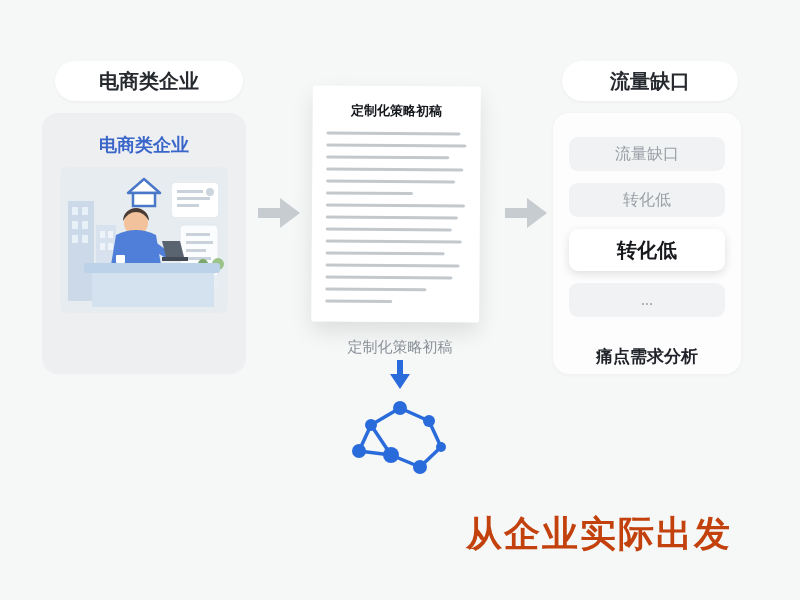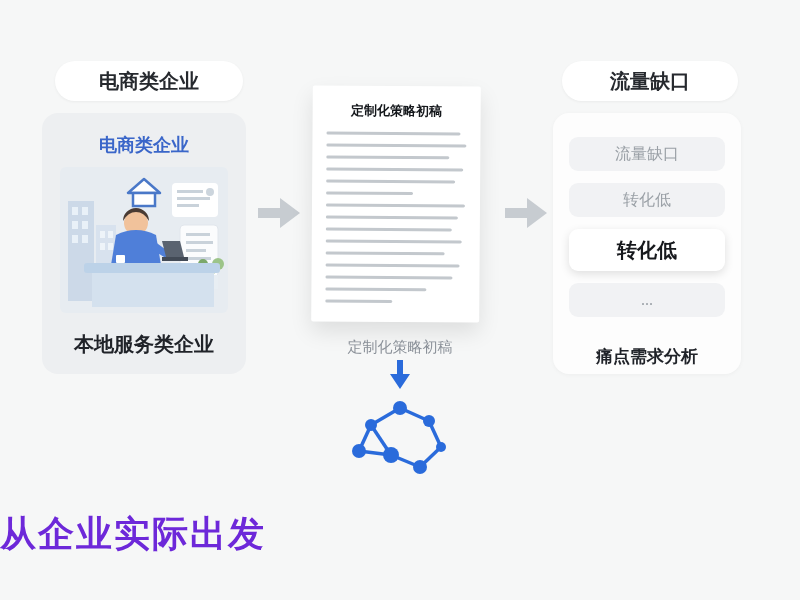--- a/index.html
+++ b/index.html
@@ -29,21 +29,21 @@
        box-shadow:0 10px 22px rgba(0,0,0,0.10);transform:rotate(0.4deg);}
   .doc-title{padding-top:16px;text-align:center;font-weight:bold;font-size:13px;color:#14171b;}
   .doc-lines{padding:12px 14px 0 14px;}
   .doc-lines .ln{height:3px;background:#c3c8cd;border-radius:2px;margin-bottom:9px;}
   .doc-caption{position:absolute;left:300px;top:338px;width:200px;text-align:center;color:#8a9098;font-size:15px;}
 
   
   .network{position:absolute;left:350px;top:398px;width:100px;height:95px;}
 
   
-  .headline{position:absolute;left:0;top:510px;width:732px;text-align:left;font-size:36px;font-weight:bold;color:#6d28d9;letter-spacing:2px;}
+  .headline{position:absolute;left:0;top:510px;width:732px;text-align:right;font-size:36px;font-weight:bold;color:#c2410c;letter-spacing:2px;}
 
   
   .card-right{position:absolute;left:553px;top:113px;width:188px;height:261px;background:#fdfdfd;border-radius:16px;
               box-shadow:0 1px 4px rgba(0,0,0,0.04);padding:24px 16px 0 16px;box-sizing:border-box;}
   .row{border-radius:9px;margin-bottom:12px;display:flex;align-items:center;justify-content:center;}
   .row-muted{height:34px;background:#f1f2f4;color:#9aa0a6;font-size:16px;}
   .row-bold{height:42px;background:#ffffff;box-shadow:0 3px 10px rgba(0,0,0,0.12);color:#17191d;font-size:20px;font-weight:bold;}
   .card-right-caption{margin-top:28px;text-align:center;font-weight:bold;font-size:17px;color:#202329;}
 </style>
 </head>
@@ -99,21 +99,20 @@
       <circle cx="149" cy="104" r="6" fill="#8ab578"></circle>
       <circle cx="158" cy="97" r="6" fill="#9cc489"></circle>
       <circle cx="143" cy="97" r="5" fill="#7ba86a"></circle>
       <rect x="146" y="108" width="12" height="14" fill="#e8eef3"></rect>
 
       <rect x="24" y="96" width="136" height="10" rx="3" fill="#bcd2e8"></rect>
       <rect x="32" y="106" width="122" height="34" fill="#d4e1ee"></rect>
       <rect x="56" y="88" width="9" height="8" rx="1" fill="#ffffff"></rect>
     </svg>
 
-    <div class="card-left-caption">本地服务类企业</div>
   </div>
 
   <svg class="arrow-right arrow-right-1" viewBox="0 0 42 30">
     <path d="M0,10 h22 v-10 l20,15 l-20,15 v-10 h-22 z" fill="#c7ccd1"></path>
   </svg>
 
   <div class="doc">
     <div class="doc-title">定制化策略初稿</div>
     <div class="doc-lines">
       <div class="ln" style="width:96%"></div>

